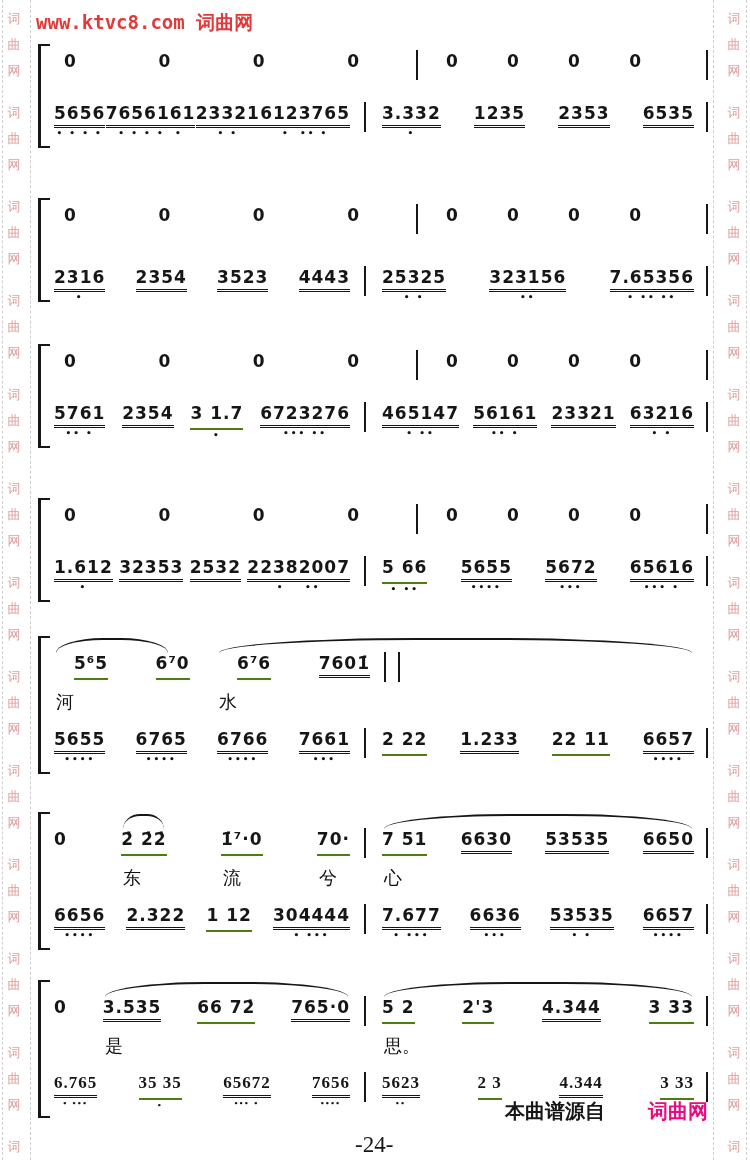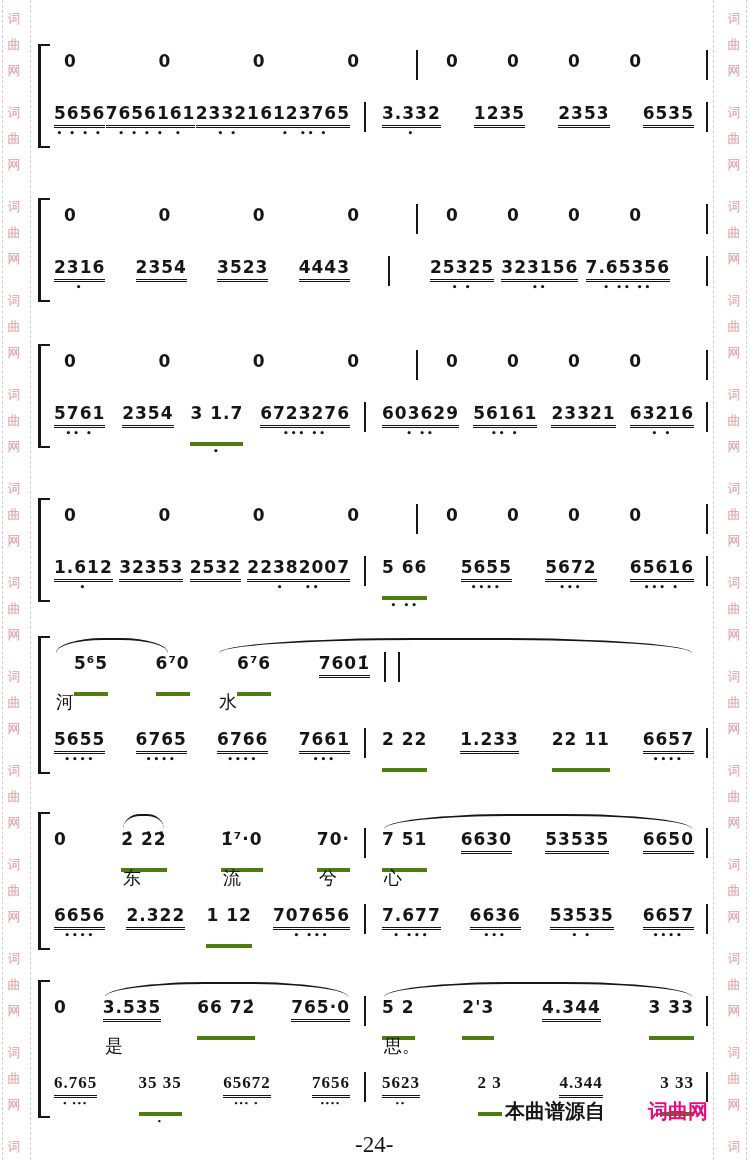--- a/index.html
+++ b/index.html
@@ -26,21 +26,21 @@
   .bracket{position:absolute;left:38px;top:8px;bottom:2px;width:9px;
            border-left:3px solid #161616;border-top:2px solid #161616;border-bottom:2px solid #161616;}
   .row{position:absolute;left:54px;right:42px;display:flex;align-items:flex-start;}
   .m{display:flex;justify-content:space-between;align-items:flex-start;}
   .m1{flex:0 0 296px;} .m2{flex:1 1 auto;margin-left:16px;}
   .zeros .m1{padding:0 42px 0 10px;} .zeros .m2{padding:0 52px 0 12px;}
   .bar{width:2px;height:30px;background:#161616;margin-left:14px;flex:0 0 2px;}
   .endbar{width:2px;height:30px;background:#161616;margin-left:12px;flex:0 0 2px;}
   .cell{display:flex;flex-direction:column;align-items:center;}
   .t{font-size:17px;font-weight:bold;letter-spacing:1px;white-space:pre;line-height:22px;}
-  .u1{border-bottom:4px solid #4d7c0f;padding-bottom:18px;text-align:right;}
+  .u1{border-bottom:2px solid #4d7c0f;padding-bottom:4px;text-align:right;}
   .u2{border-bottom:3px double #161616;padding-bottom:1px;}
   .d{font-size:9px;font-weight:bold;line-height:7px;margin-top:2px;letter-spacing:2px;white-space:pre;color:#161616;}
   .lyric{position:absolute;font-size:18px;color:#111;}
   .slur{position:absolute;height:13px;border-top:2px solid #161616;
         border-radius:50% 50% 0 0 / 120% 120% 0 0;}
 </style>
 </head>
 <body>
 
 <div id="page">
@@ -173,20 +173,21 @@
       <div class="grp">
         <span>词</span>
         <span>曲</span>
         <span>网</span>
       </div>
       <div class="grp">
         <span>词</span>
       </div>
     </div>
 
+  <div id="hdr">www.ktvc8.com 词曲网</div>
 
   <div id="systems">
       <div class="system" style="top: 36px; height: 114px;">
         <div class="bracket"></div>
         <div class="row zeros" style="top: 14px;">
           <div class="m m1">
             <div class="cell">
               <span class="t">0</span>
             </div>
             <div class="cell">
@@ -281,21 +282,21 @@
             </div>
             <div class="cell">
               <span class="t">0</span>
             </div>
             <div class="cell">
               <span class="t">0</span>
             </div>
           </div>
           <div class="endbar"></div>
         </div>
-        <div class="row" style="top: 66px; gap: 24px;">
+        <div class="row" style="top: 76px;">
           <div class="m m1">
             <div class="cell">
               <span class="t u2">2316</span>
               <div class="d">•</div>
             </div>
             <div class="cell">
               <span class="t u2">2354</span>
             </div>
             <div class="cell">
               <span class="t u2">3523</span>
@@ -370,21 +371,21 @@
               <div class="d">•</div>
             </div>
             <div class="cell">
               <span class="t u2">6723276</span>
               <div class="d">••• ••</div>
             </div>
           </div>
           <div class="bar"></div>
           <div class="m m2">
             <div class="cell">
-              <span class="t u2">603629</span>
+              <span class="t u2">465147</span>
               <div class="d">• ••</div>
             </div>
             <div class="cell">
               <span class="t u2">56161</span>
               <div class="d">•• •</div>
             </div>
             <div class="cell">
               <span class="t u2">23321</span>
             </div>
             <div class="cell">
@@ -570,21 +571,21 @@
               <span class="t u2">6656</span>
               <div class="d">••••</div>
             </div>
             <div class="cell">
               <span class="t u2">2.322</span>
             </div>
             <div class="cell">
               <span class="t u1">1 12</span>
             </div>
             <div class="cell">
-              <span class="t u2">707656</span>
+              <span class="t u2">304444</span>
               <div class="d">• •••</div>
             </div>
           </div>
           <div class="bar"></div>
           <div class="m m2">
             <div class="cell">
               <span class="t u2">7.677</span>
               <div class="d">• •••</div>
             </div>
             <div class="cell">

